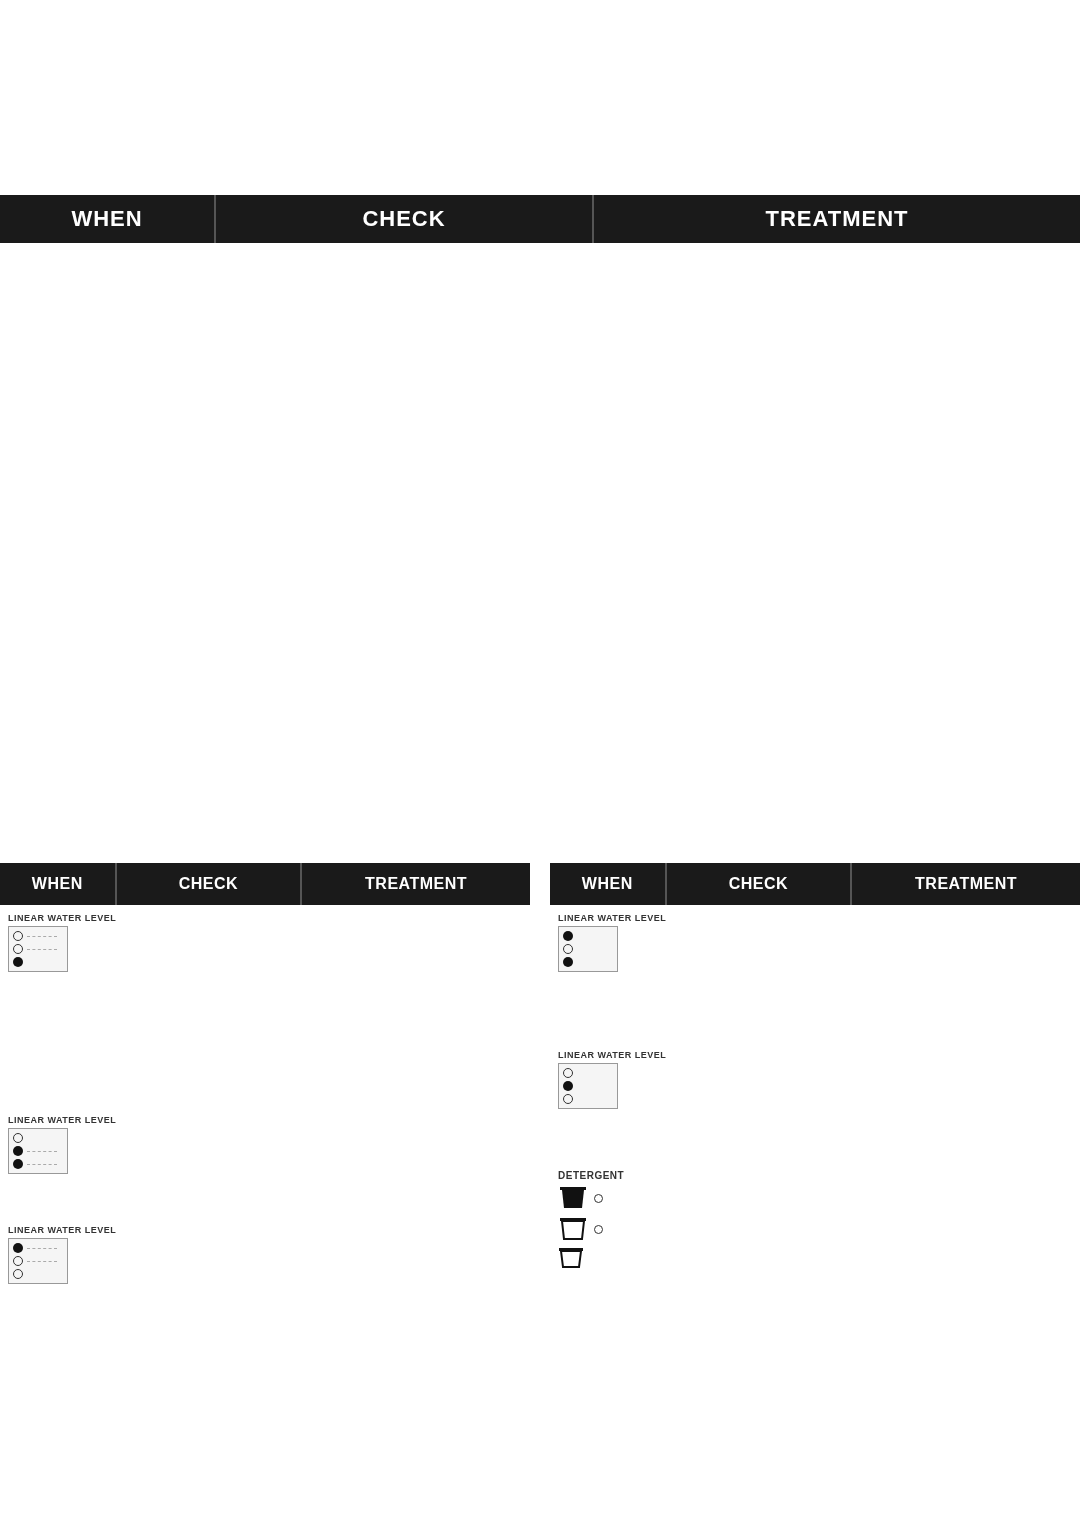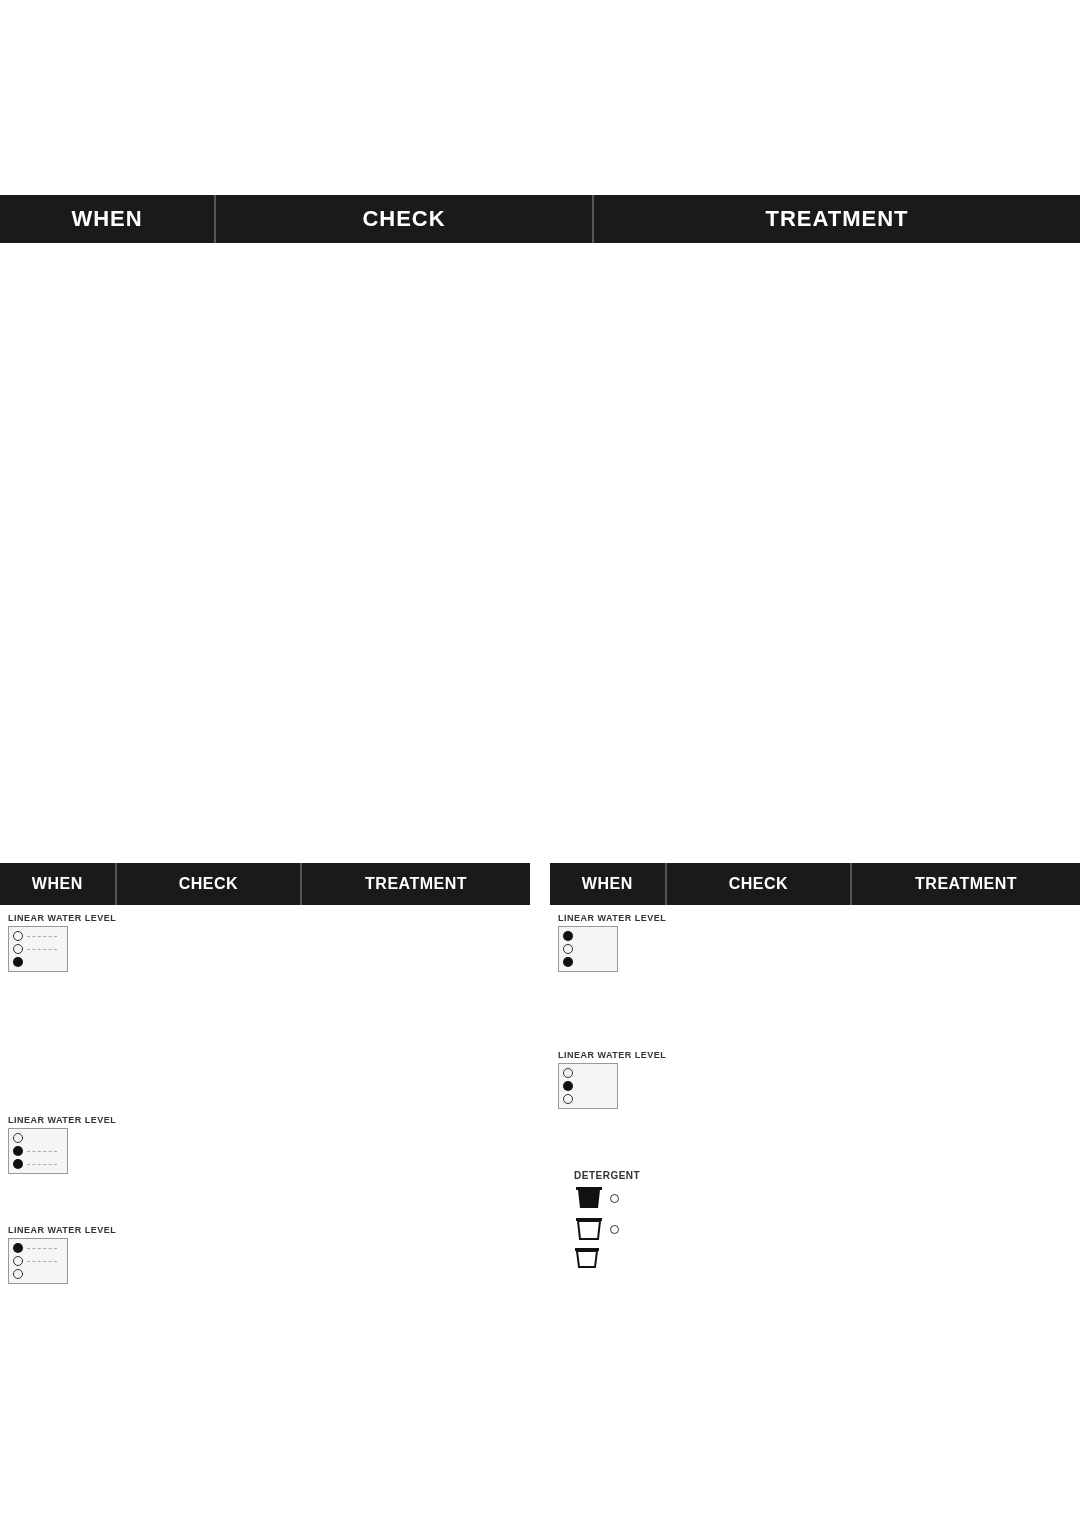--- a/index.html
+++ b/index.html
@@ -290,21 +290,21 @@
             </div>
             <div class="gauge-row">
               <span class="dot-filled"></span>
             </div>
             <div class="gauge-row">
               <span class="dot-empty"></span>
             </div>
           </div>
         </div>
 
-        <div style="position:absolute; top:265px; left:24px;">
+        <div style="position:absolute; top:265px; left:8px;">
           <div class="detergent-label">DETERGENT</div>
 
           <div style="display:flex; flex-direction:column; gap:5px;">
 
             <div style="display:flex; align-items:center; gap:6px;">
               <svg width="30" height="26" viewBox="0 0 30 26">
                 <rect x="2" y="2" width="26" height="3" fill="#111"></rect>
                 <path d="M4 5 L26 5 L24 23 L6 23 Z" fill="#111"></path>
               </svg>
               <span class="dot-empty" style="width:9px;height:9px;border:1.5px solid #333;"></span>

